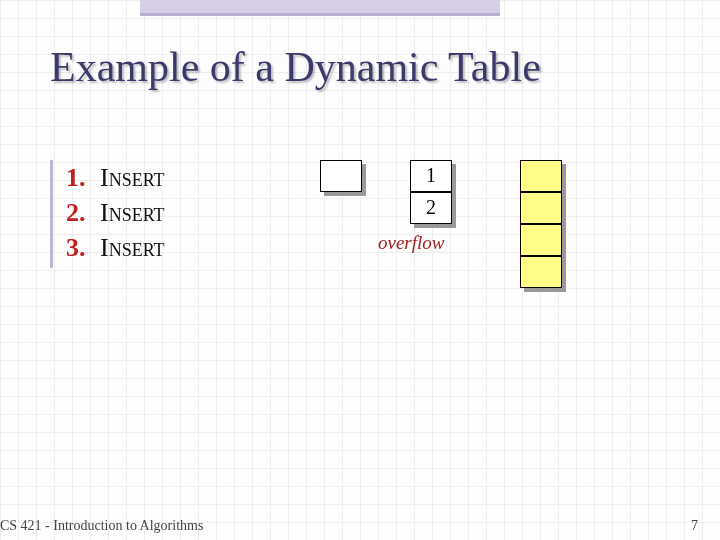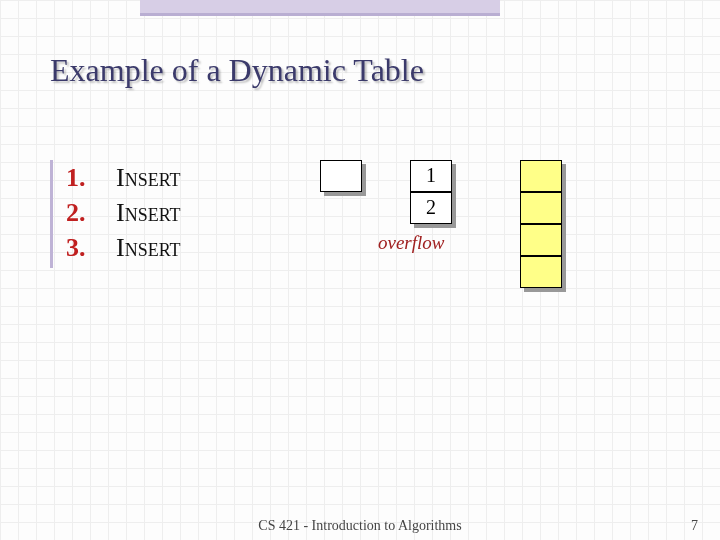--- a/index.html
+++ b/index.html
@@ -17,44 +17,43 @@
   }
   .topbar {
     position: absolute;
     top: 0; left: 140px;
     width: 360px; height: 16px;
     background: #d7cee6;
     border-bottom: 3px solid #b9aed2;
   }
   .title {
     position: absolute;
-    top: 52px;
+    top: 43px;
     left: 50px;
-    font-size: 32px;
+    font-size: 42px;
     color: #3b3a6b;
     text-shadow: 2px 2px 2px rgba(0,0,0,0.25);
     font-weight: normal;
   }
   .list {
     position: absolute;
     top: 160px;
     left: 66px;
     font-size: 26px;
     line-height: 1.35;
   }
   .list li { list-style: none; display: flex; align-items: baseline; }
   .num {
     color: #c02020;
     font-weight: bold;
     width: 34px;
   }
   .lbl {
     font-variant: small-caps;
     color: #111;
-    margin-left: 16px;
   }
   .accent {
     position: absolute;
     left: 50px;
     top: 160px;
     width: 3px;
     height: 108px;
     background: #bfb3d6;
   }
 
@@ -89,21 +88,20 @@
     position: absolute;
     bottom: 22px;
     left: 0;
     width: 100%;
     color: #444;
     font-size: 14px;
   }
   .footer .center {
     position: absolute;
     width: 100%;
-    text-align: center;
   }
   .footer .pagenum {
     position: absolute;
     right: 22px;
   }
 </style>
 </head>
 <body>
 
 <div class="topbar"></div>

